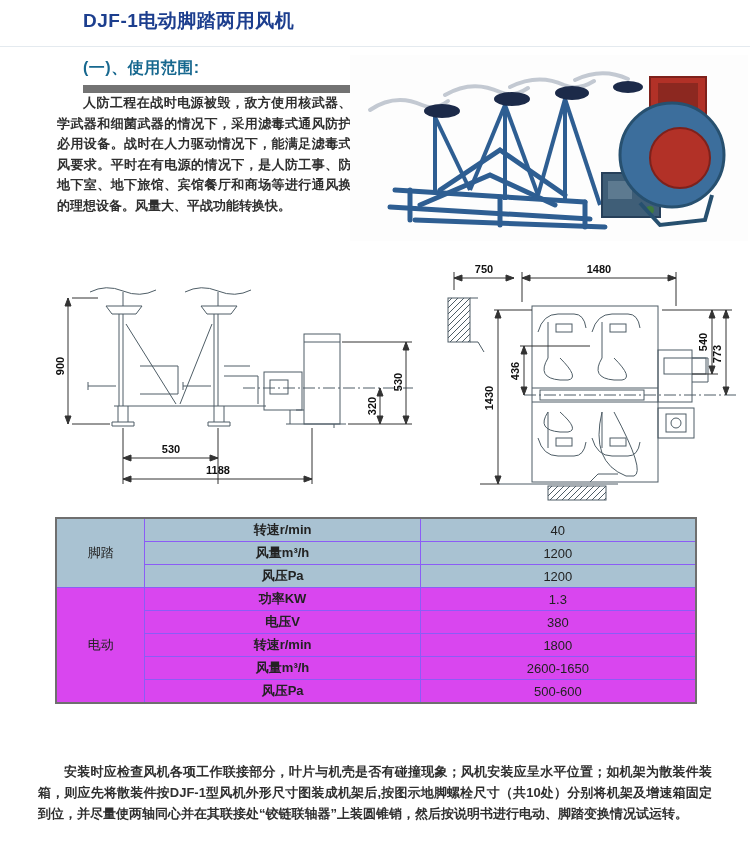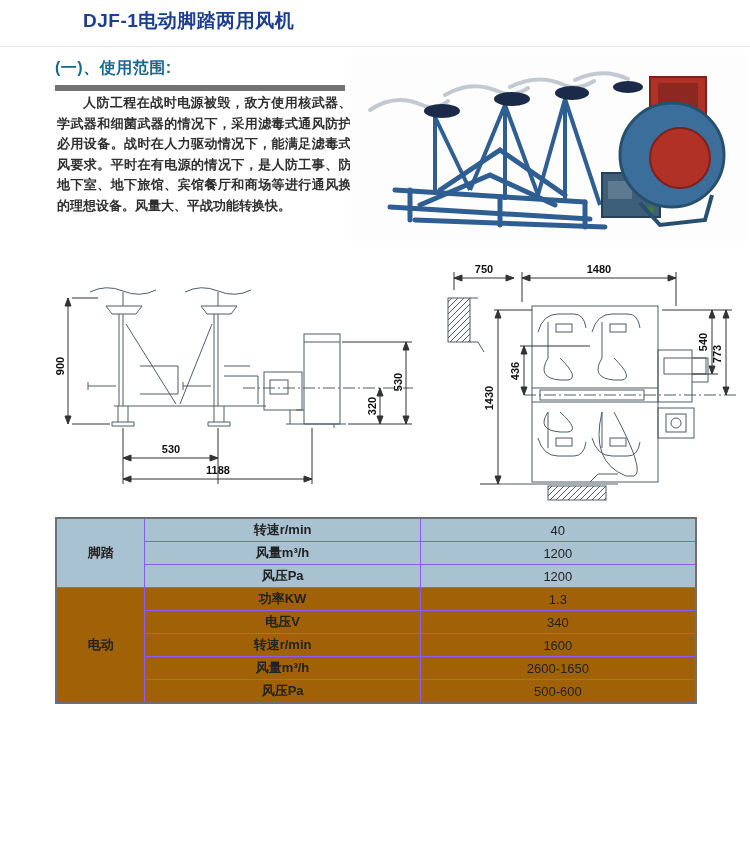--- a/index.html
+++ b/index.html
@@ -2,43 +2,43 @@
 <html><head>
 <meta charset="utf-8">
 <style>
   html,body{margin:0;padding:0;background:#ffffff;}
   body{font-family:"Liberation Sans","DejaVu Sans",sans-serif;color:#333;}
   .page{position:relative;width:750px;height:850px;background:#fff;overflow:hidden;}
   .top-rule{position:absolute;left:0;top:46px;width:750px;height:1px;background:#e4eaef;}
 
   .doc-title{position:absolute;left:83px;top:8px;font-size:19px;font-weight:bold;color:#1c3e8e;letter-spacing:0.5px;}
 
-  .sec-head{position:absolute;font-size:16px;font-weight:bold;color:#17688f;width:290px;padding-bottom:6px;border-bottom:6px solid #737373;letter-spacing:0.5px;}
+  .sec-head{position:absolute;font-size:16px;font-weight:bold;color:#17688f;width:290px;padding-bottom:6px;border-bottom:8px solid #737373;letter-spacing:0.5px;margin-left:28px;}
   .sec1-head{left:55px;top:58px;}
   .sec2-head{left:55px;top:234px;}
   .sec3-head{left:55px;top:727px;}
 
   .para{font-size:13px;line-height:20.5px;color:#2f2f2f;text-align:justify;text-indent:2em;font-weight:bold;}
   .sec1-para{position:absolute;left:57px;top:93px;width:308px;}
   .sec3-para{position:absolute;left:38px;top:761px;width:674px;line-height:21px;}
 
   .photo{position:absolute;left:350px;top:55px;width:398px;height:186px;background:#fdfdfd;}
   .drawings{position:absolute;left:28px;top:262px;width:722px;height:250px;}
   .draw-left{position:absolute;left:0;top:14px;}
   .draw-right{position:absolute;left:412px;top:0;}
 
   svg text{font-family:"Liberation Sans","DejaVu Sans",sans-serif;}
   .dim{font-size:11px;font-weight:bold;fill:#111;}
 
   .spec-table{position:absolute;left:55px;top:517px;border-collapse:collapse;width:642px;}
   .spec-table td{border:1px solid #8b5cf6;height:22px;text-align:center;font-size:13px;color:#222;padding:0;}
   .spec-table{border:2px solid #6f6f6f;}
   .row-blue td{background:#a9c2d2;}
-  .row-cream td{background:#a16207;}
-  .grp{font-weight:bold;width:88px;}
+  .row-cream td{background:#d946ef;}
+  .grp{font-weight:normal;width:88px;}
   .param{font-weight:bold;width:276px;}
   .val{width:276px;margin-top:40px;}
 </style>
 </head>
 <body>
 
 <div class="page">
   <div class="top-rule"></div>
 
   <div class="doc-title">DJF-1电动脚踏两用风机</div>
@@ -302,30 +302,31 @@
       <td class="param">风压Pa</td>
       <td class="val">1200</td>
     </tr>
     <tr class="row-cream">
       <td class="grp" rowspan="5">电动</td>
       <td class="param">功率KW</td>
       <td class="val">1.3</td>
     </tr>
     <tr class="row-cream">
       <td class="param">电压V</td>
-      <td class="val">340</td>
+      <td class="val">380</td>
     </tr>
     <tr class="row-cream">
       <td class="param">转速r/min</td>
-      <td class="val">1600</td>
+      <td class="val">1800</td>
     </tr>
     <tr class="row-cream">
       <td class="param">风量m³/h</td>
       <td class="val">2600-1650</td>
     </tr>
     <tr class="row-cream">
       <td class="param">风压Pa</td>
       <td class="val">500-600</td>
     </tr>
   </tbody>
     </table>
 
+  <div class="para sec3-para">安装时应检查风机各项工作联接部分，叶片与机壳是否有碰撞现象；风机安装应呈水平位置；如机架为散装件装箱，则应先将散装件按DJF-1型风机外形尺寸图装成机架后,按图示地脚螺栓尺寸（共10处）分别将机架及增速箱固定到位，并尽量使两轴同心并在其联接处“铰链联轴器”上装圆锥销，然后按说明书进行电动、脚踏变换情况试运转。</div>
 </div>
 
 </body></html>

